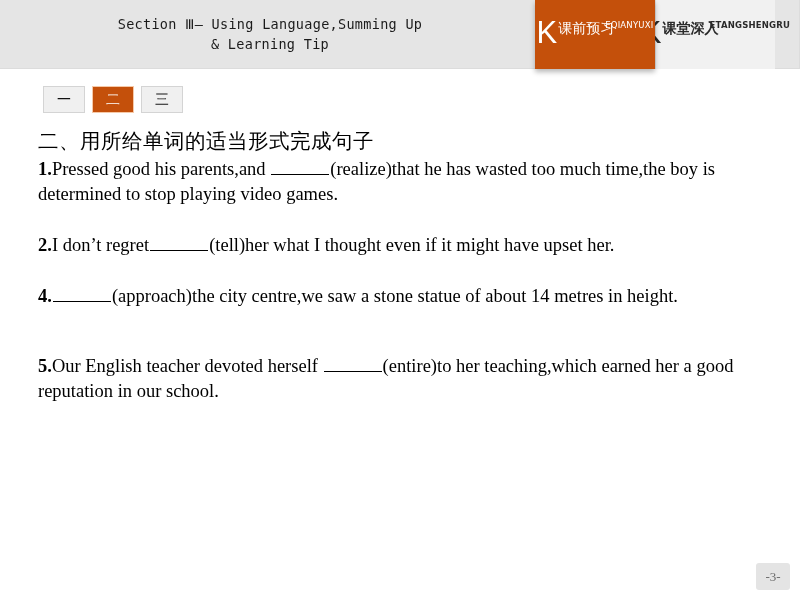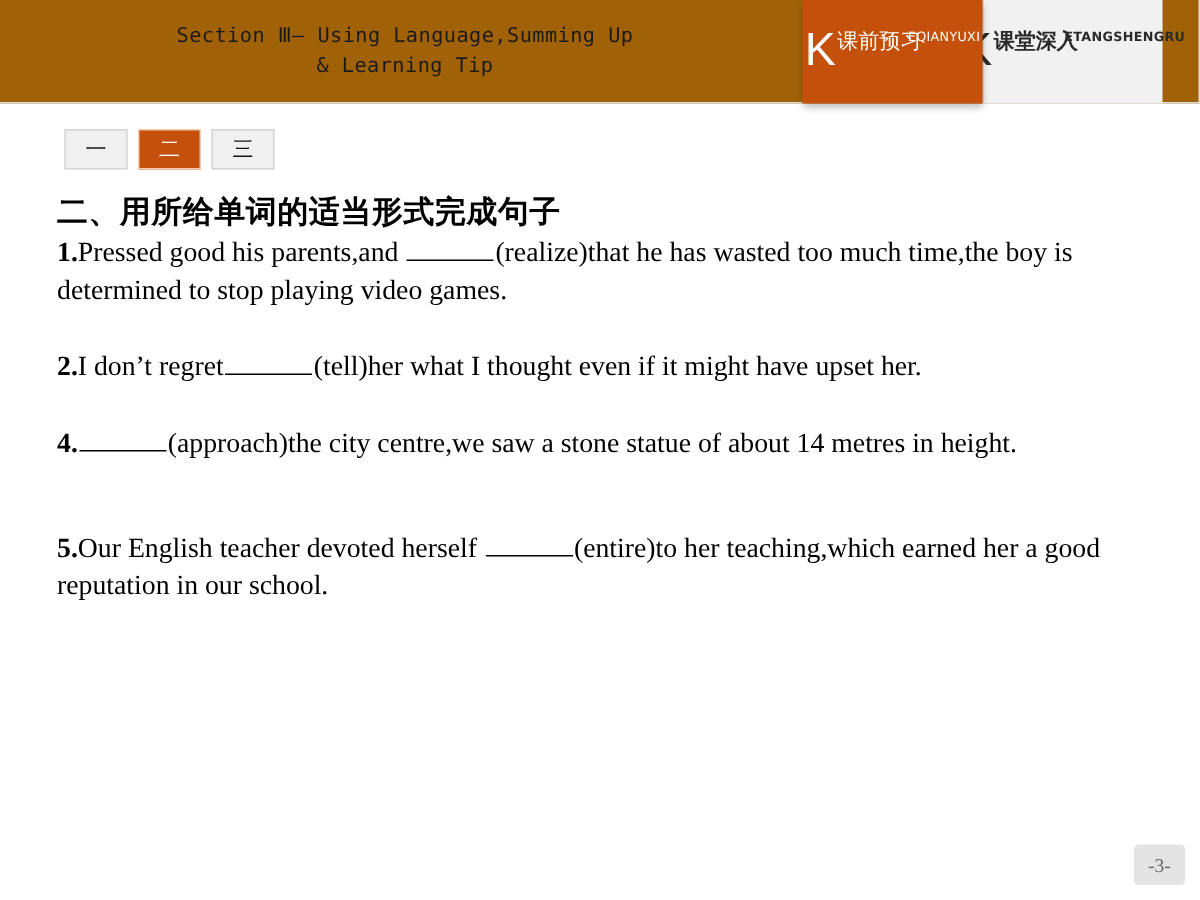--- a/index.html
+++ b/index.html
@@ -15,21 +15,21 @@
     position: relative;
   }
 
   
   .header {
     position: absolute;
     left: 0;
     top: 0;
     width: 800px;
     height: 69px;
-    background: #a16207;
+    background: #e5e5e5;
     border-bottom: 1px solid #dcdcdc;
     box-sizing: border-box;
   }
   .header-title {
     position: absolute;
     left: 0;
     top: 14px;
     width: 540px;
     text-align: center;
     font-family: "DejaVu Sans Mono", "Liberation Mono", monospace;
@@ -151,21 +151,21 @@
     left: 38px;
     top: 128px;
     width: 718px;
   }
   .section-heading {
     font-family: "DejaVu Sans", "Liberation Sans", sans-serif;
     font-size: 20.5px;
     line-height: 26px;
     color: #000000;
     margin: 0 0 3px 0;
-    font-weight: 700;
+    font-weight: 400;
     letter-spacing: 0.5px;
   }
   .q-item {
     font-family: "Liberation Serif", serif;
     font-size: 18.5px;
     line-height: 25px;
     color: #000000;
     margin: 0 0 26px 0;
   }
   .q-item:first-of-type { margin-bottom: 26px; }

